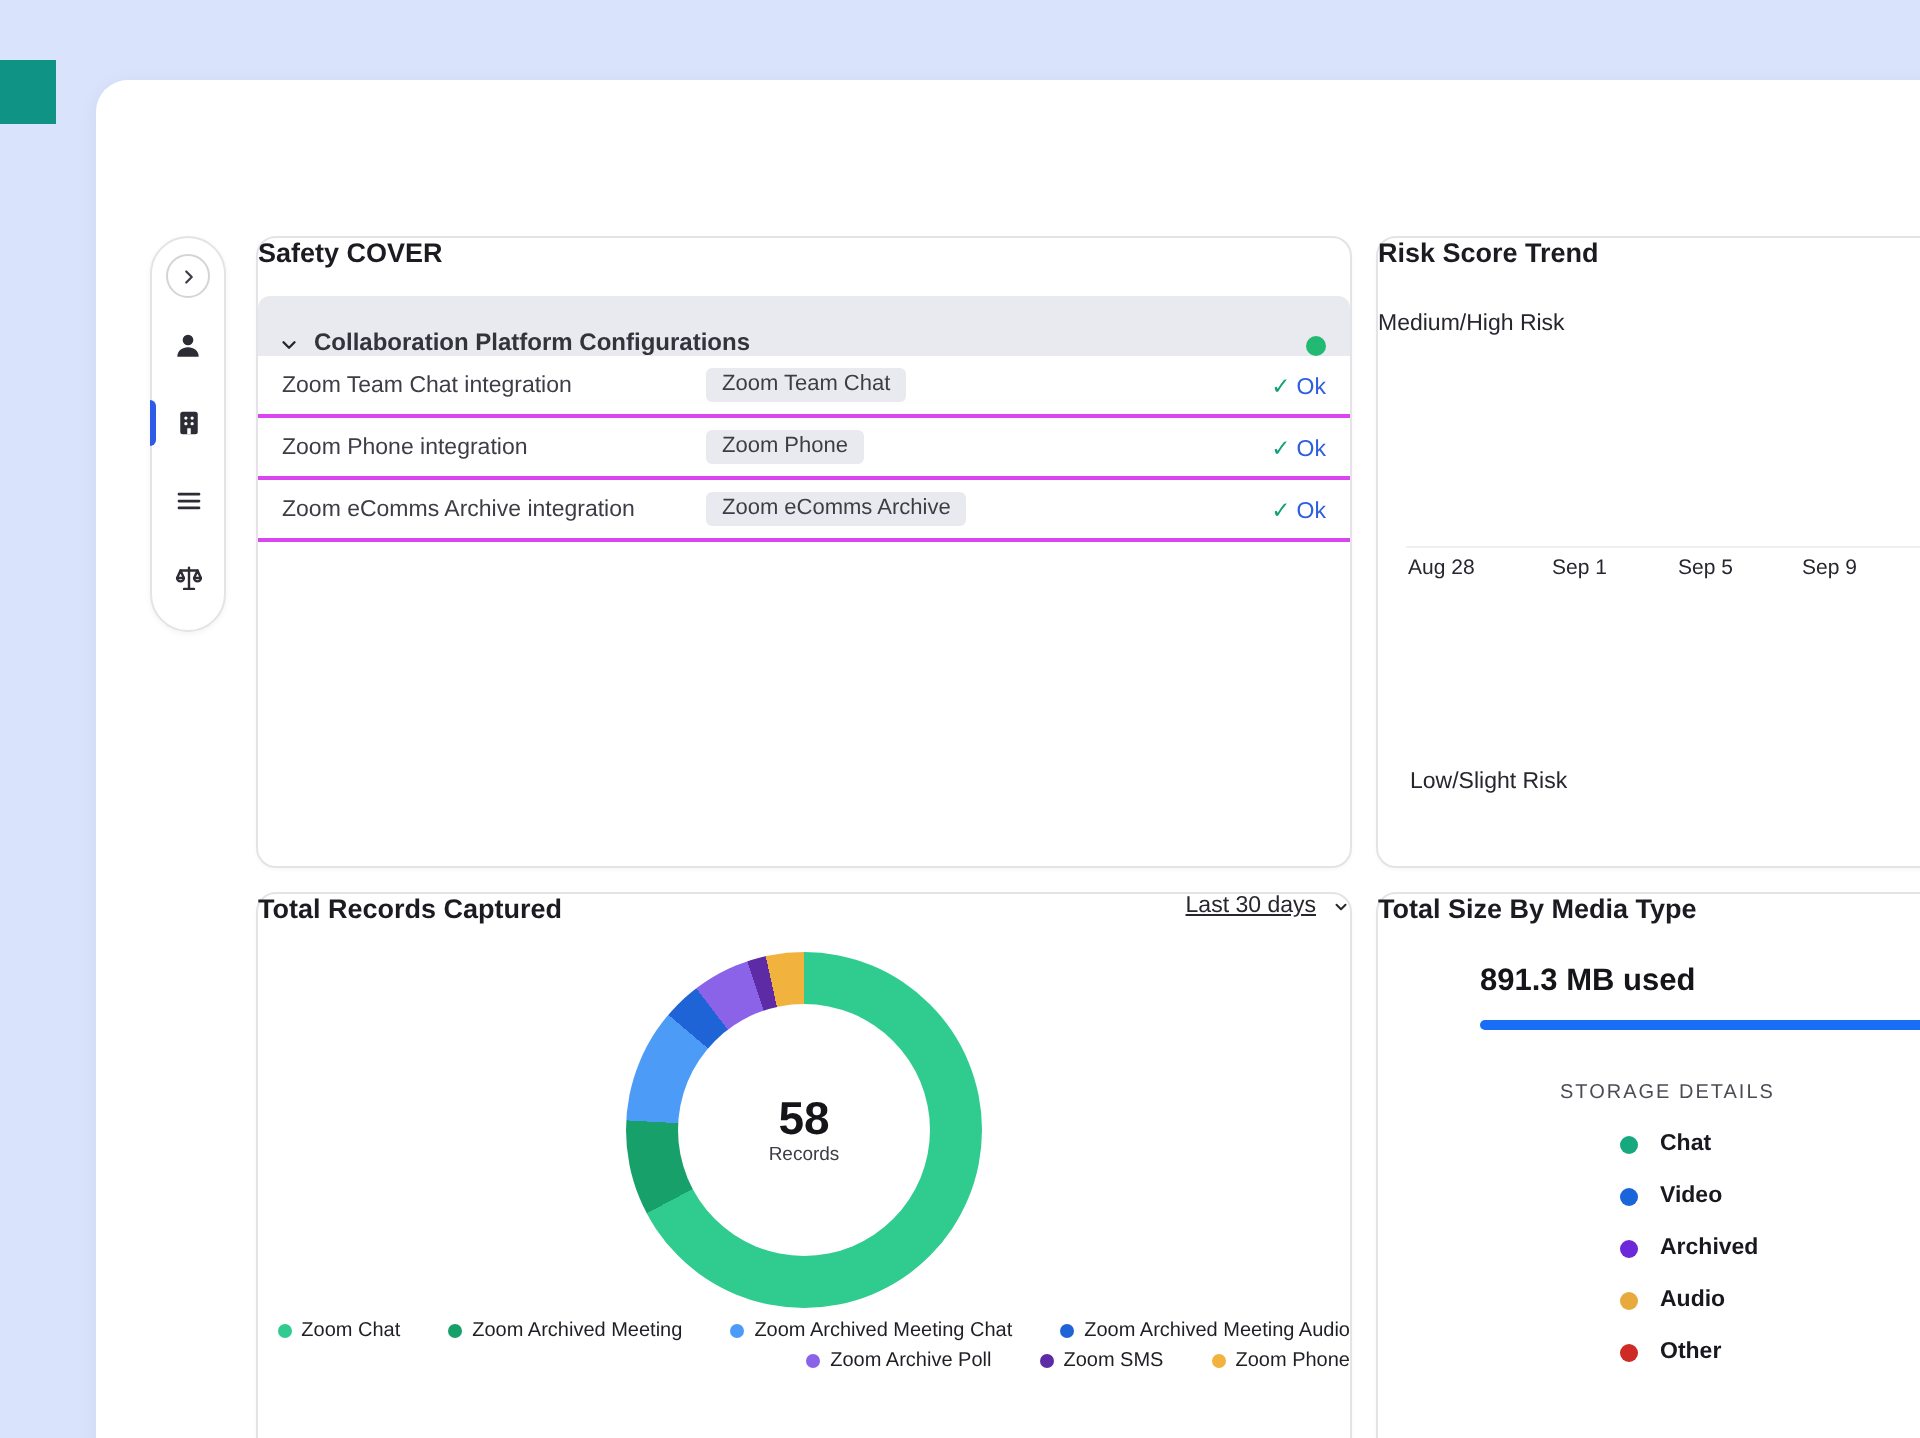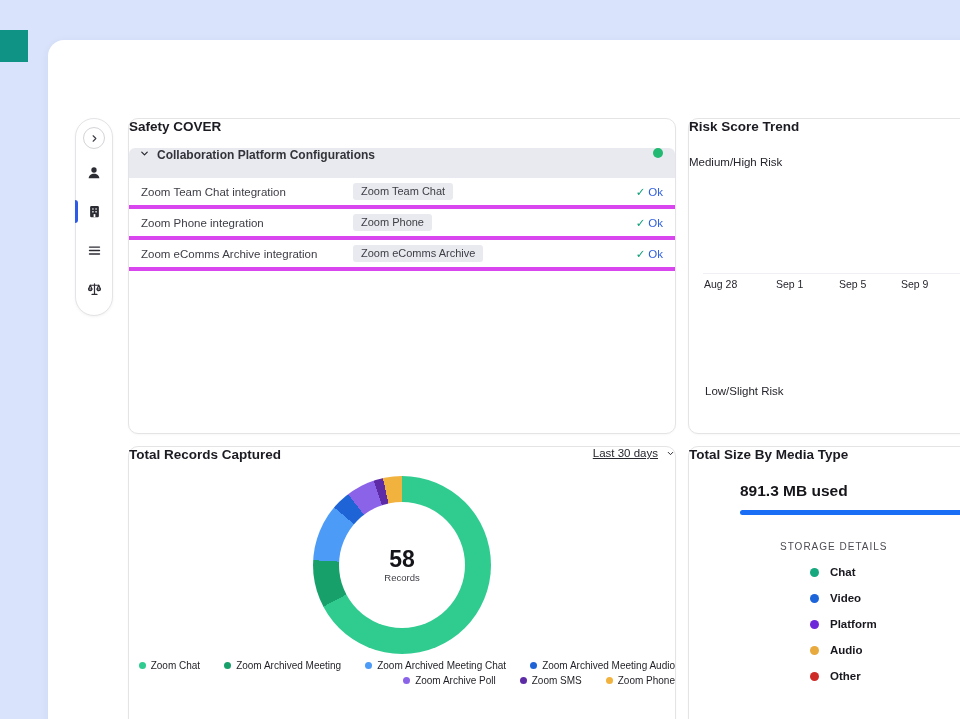--- a/index.html
+++ b/index.html
@@ -43,27 +43,27 @@
   .card {
     position:absolute; background:#fff; border:1px solid #e4e4e7; border-radius:10px;
     box-shadow:0 1px 2px rgba(0,0,0,.03);
   }
   .card-title { font-size:13.5px; font-weight:700; color:#1b1b22; }
 
   
   .safety-card { left:80px; top:78px; width:548px; height:316px; }
   .group-header {
     margin-top:14px; height:30px; background:#e9eaef; border-radius:6px 6px 0 0;
-    display:flex; align-items:flex-start; padding:0 10px; gap:7px; cursor:pointer;
+    display:flex; align-items:flex-end; padding:0 10px; gap:7px; cursor:pointer;
   }
   .group-header-label { font-size:12px; font-weight:700; color:#33333b; }
   .status-dot { width:10px; height:10px; border-radius:50%; margin-left:auto; margin-right:2px; }
   .cfg-row {
     display:flex; align-items:center; height:31px; padding:0 12px;
-    border-bottom:4px solid #d946ef; font-size:11.5px; color:#3d3d46;
+    border-bottom:2px solid #d946ef; font-size:11.5px; color:#3d3d46;
   }
   .cfg-name { flex:0 0 212px; }
   .cfg-tag {
     background:#e9eaef; color:#3d3d46; font-size:11px;
     padding:3px 8px; border-radius:3px; line-height:1;
   }
   .cfg-status { margin-left:auto; font-size:11.5px; }
   .check-glyph { color:#12a07a; margin-right:3px; }
   .ok-text { color:#2f5fde; }
 
@@ -256,21 +256,21 @@
       <div class="storage-item">
           <span class="dot" style="background-color: rgb(22, 168, 127);"></span>
           <span>Chat</span>
         </div>
       <div class="storage-item">
           <span class="dot" style="background-color: rgb(28, 100, 217);"></span>
           <span>Video</span>
         </div>
       <div class="storage-item">
           <span class="dot" style="background-color: rgb(109, 40, 217);"></span>
-          <span>Platform</span>
+          <span>Archived</span>
         </div>
       <div class="storage-item">
           <span class="dot" style="background-color: rgb(232, 169, 61);"></span>
           <span>Audio</span>
         </div>
       <div class="storage-item">
           <span class="dot" style="background-color: rgb(207, 43, 38);"></span>
           <span>Other</span>
         </div>
     </div>

